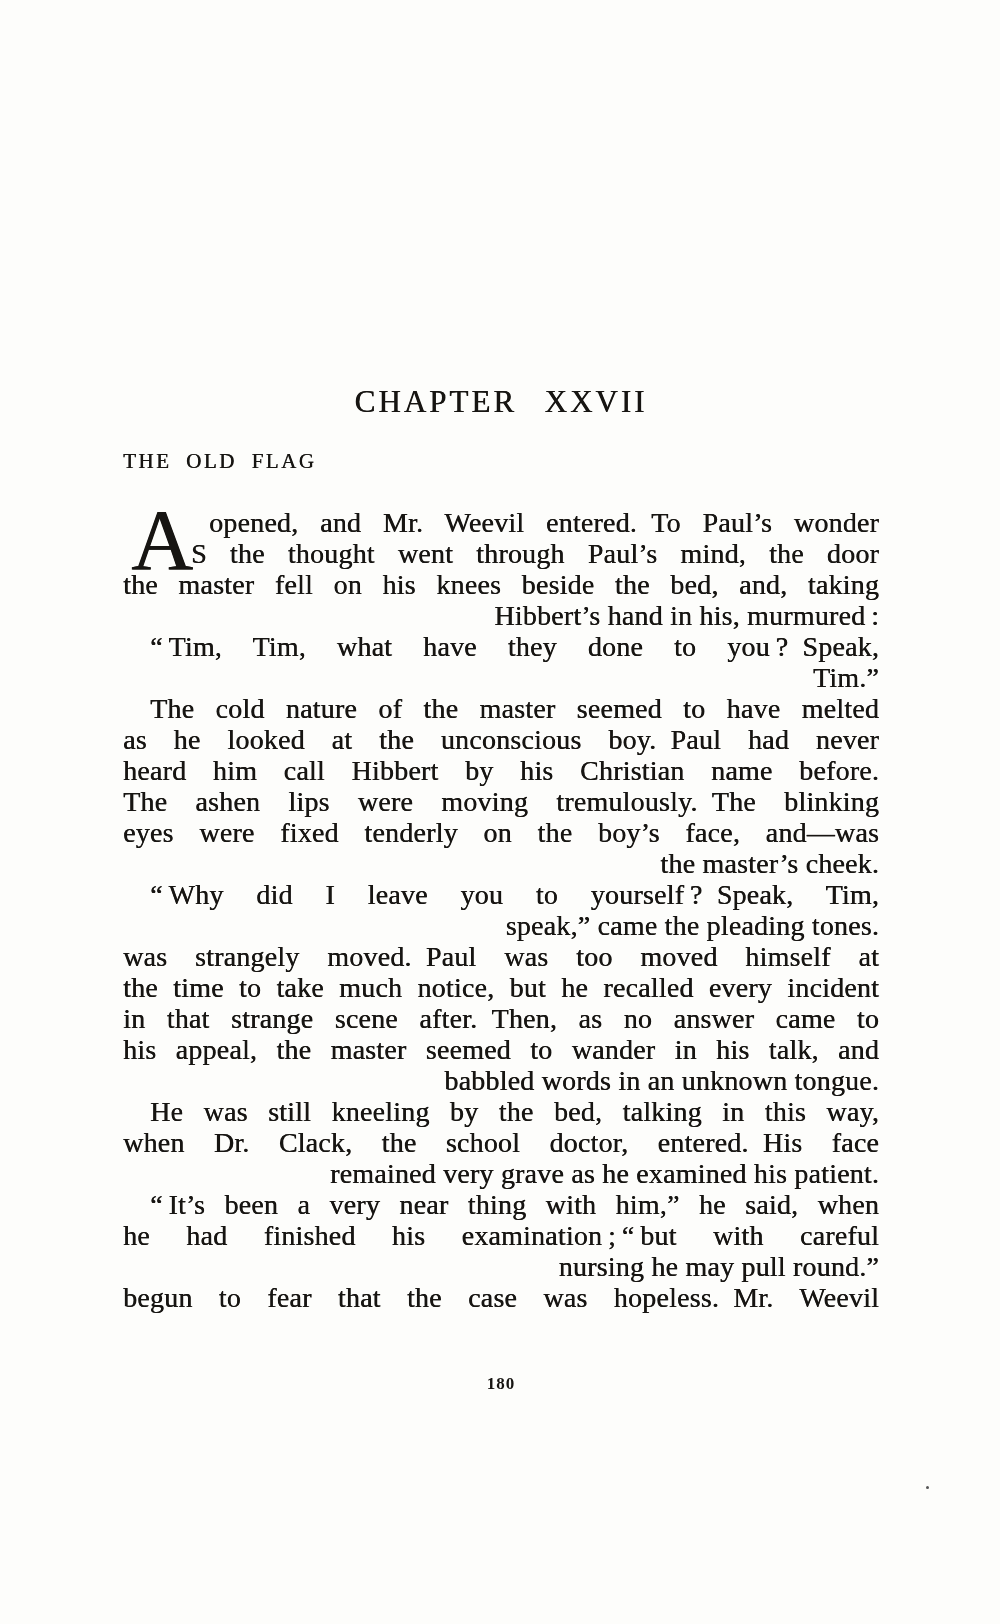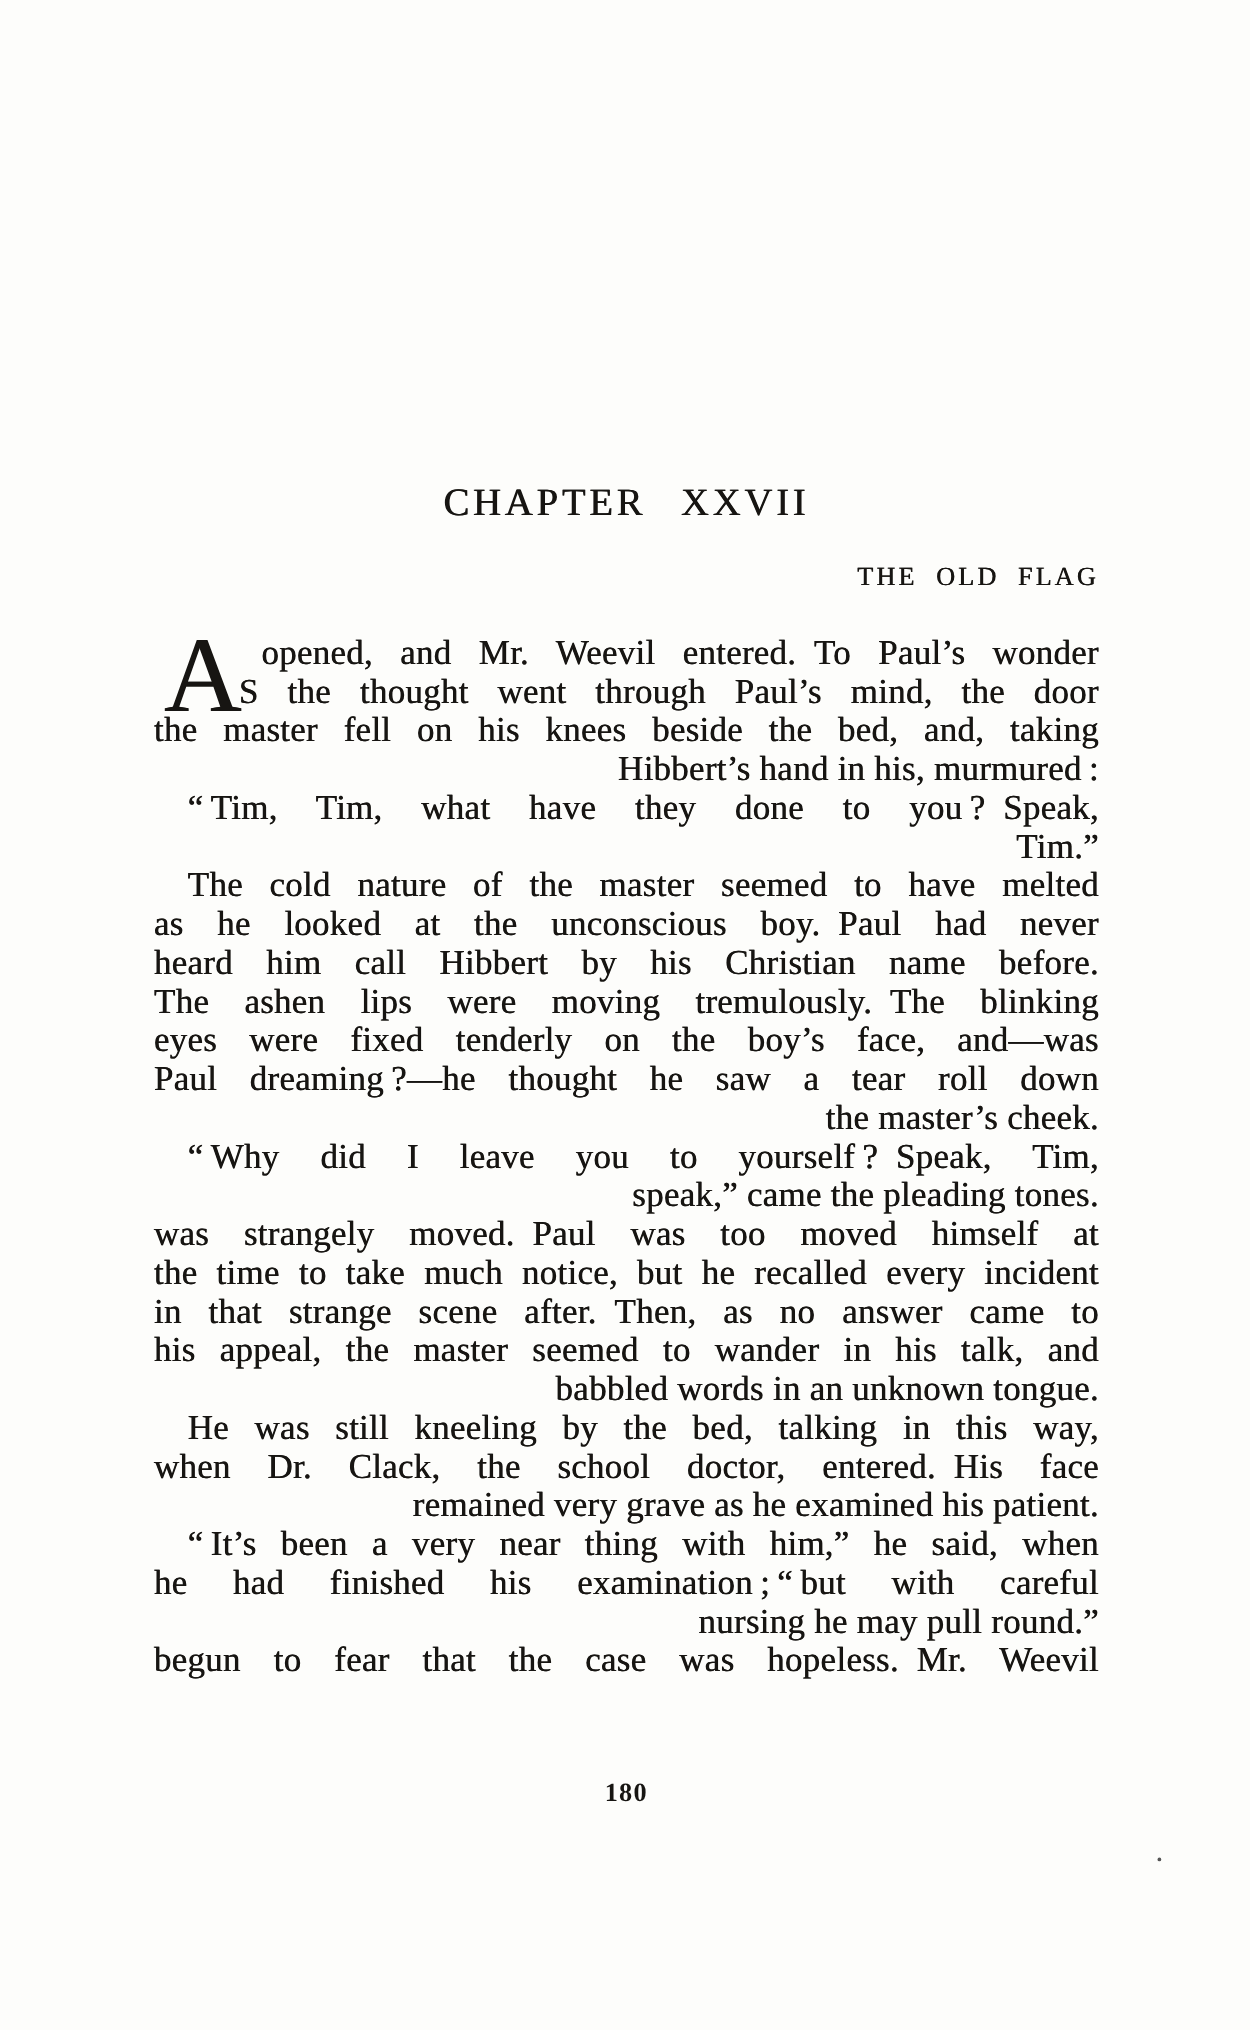--- a/index.html
+++ b/index.html
@@ -24,21 +24,21 @@
     letter-spacing: 3px;
     text-shadow: 0.5px 0 0 currentColor;
     white-space: pre;
   }
   .chapter-subtitle {
     position: absolute;
     left: 123px;
     top: 449px;
     width: 756px;
     margin: 0;
-    text-align: right;
+    text-align: left;
     font-size: 21px;
     font-weight: normal;
     letter-spacing: 2.5px;
     word-spacing: 7px;
     text-shadow: 0.4px 0 0 currentColor;
     white-space: pre;
   }
   .body-text {
     position: absolute;
     left: 123px;
@@ -58,24 +58,24 @@
     text-shadow: 0.6px 0 0 currentColor;
   }
   .line { text-align: right; }
   .line.j { text-align: justify; text-align-last: justify; }
   .line.i { padding-left: 27px; }
   .line.d1 { padding-left: 68px; }
   .line.d2 { padding-left: 86px; }
   .page-number {
     position: absolute;
     left: 123px;
-    top: 1422px;
+    top: 1374px;
     width: 756px;
     text-align: center;
-    font-size: 21px;
+    font-size: 17px;
     font-weight: bold;
     letter-spacing: 1px;
   }
   .speck {
     position: absolute;
     left: 926px;
     top: 1486px;
     width: 3px;
     height: 3px;
     border-radius: 50%;
@@ -96,21 +96,20 @@
         <div class="line j d1">S the thought went through Paul’s mind, the door</div>
         <div class="line j">the master fell on his knees beside the bed, and, taking</div>
         <div class="line">Hibbert’s hand in his, murmured :</div>
         <div class="line j i">“ Tim, Tim, what have they done to you ? Speak,</div>
         <div class="line">Tim.”</div>
         <div class="line j i">The cold nature of the master seemed to have melted</div>
         <div class="line j">as he looked at the unconscious boy. Paul had never</div>
         <div class="line j">heard him call Hibbert by his Christian name before.</div>
         <div class="line j">The ashen lips were moving tremulously. The blinking</div>
         <div class="line j">eyes were fixed tenderly on the boy’s face, and—was</div>
-        <div class="line j">Paul dreaming ?—he thought he saw a tear roll down</div>
         <div class="line">the master’s cheek.</div>
         <div class="line j i">“ Why did I leave you to yourself ? Speak, Tim,</div>
         <div class="line">speak,” came the pleading tones.</div>
         <div class="line j">was strangely moved. Paul was too moved himself at</div>
         <div class="line j">the time to take much notice, but he recalled every incident</div>
         <div class="line j">in that strange scene after. Then, as no answer came to</div>
         <div class="line j">his appeal, the master seemed to wander in his talk, and</div>
         <div class="line">babbled words in an unknown tongue.</div>
         <div class="line j i">He was still kneeling by the bed, talking in this way,</div>
         <div class="line j">when Dr. Clack, the school doctor, entered. His face</div>

